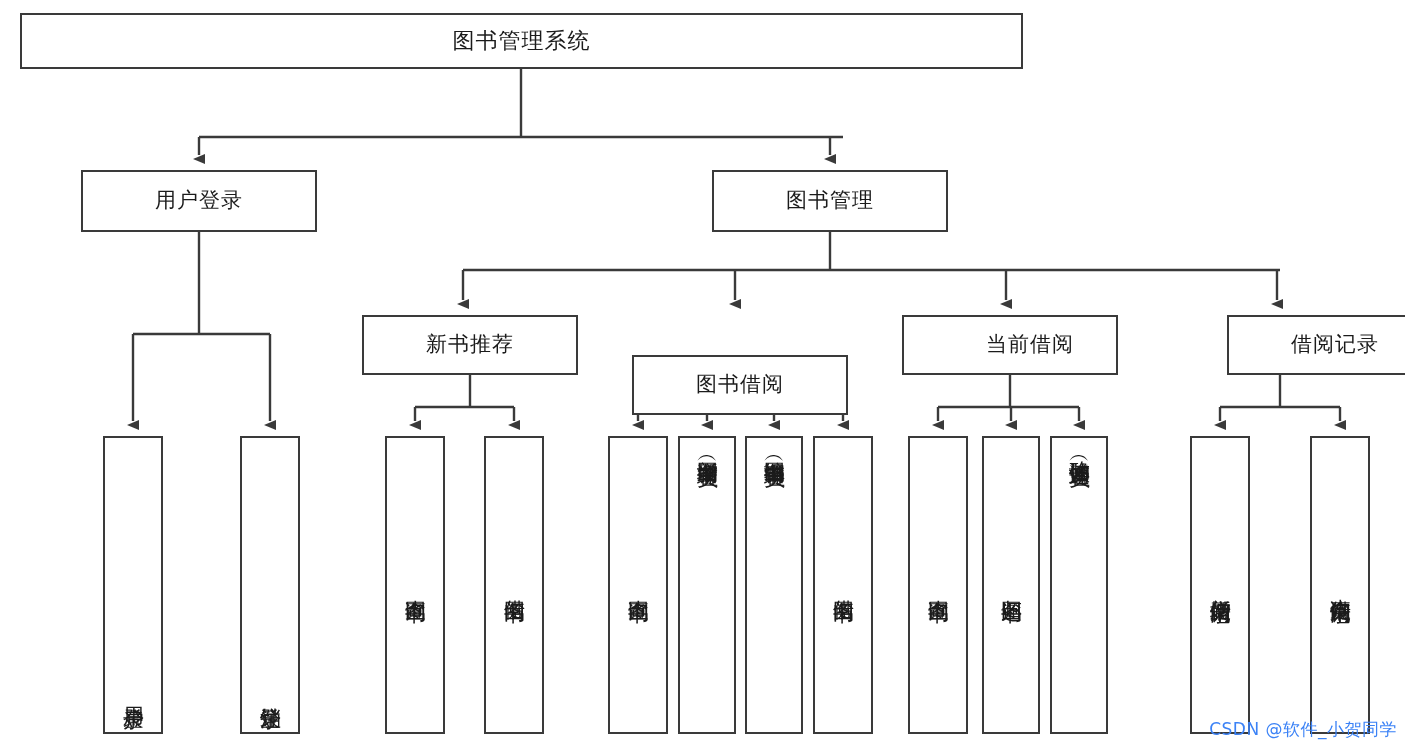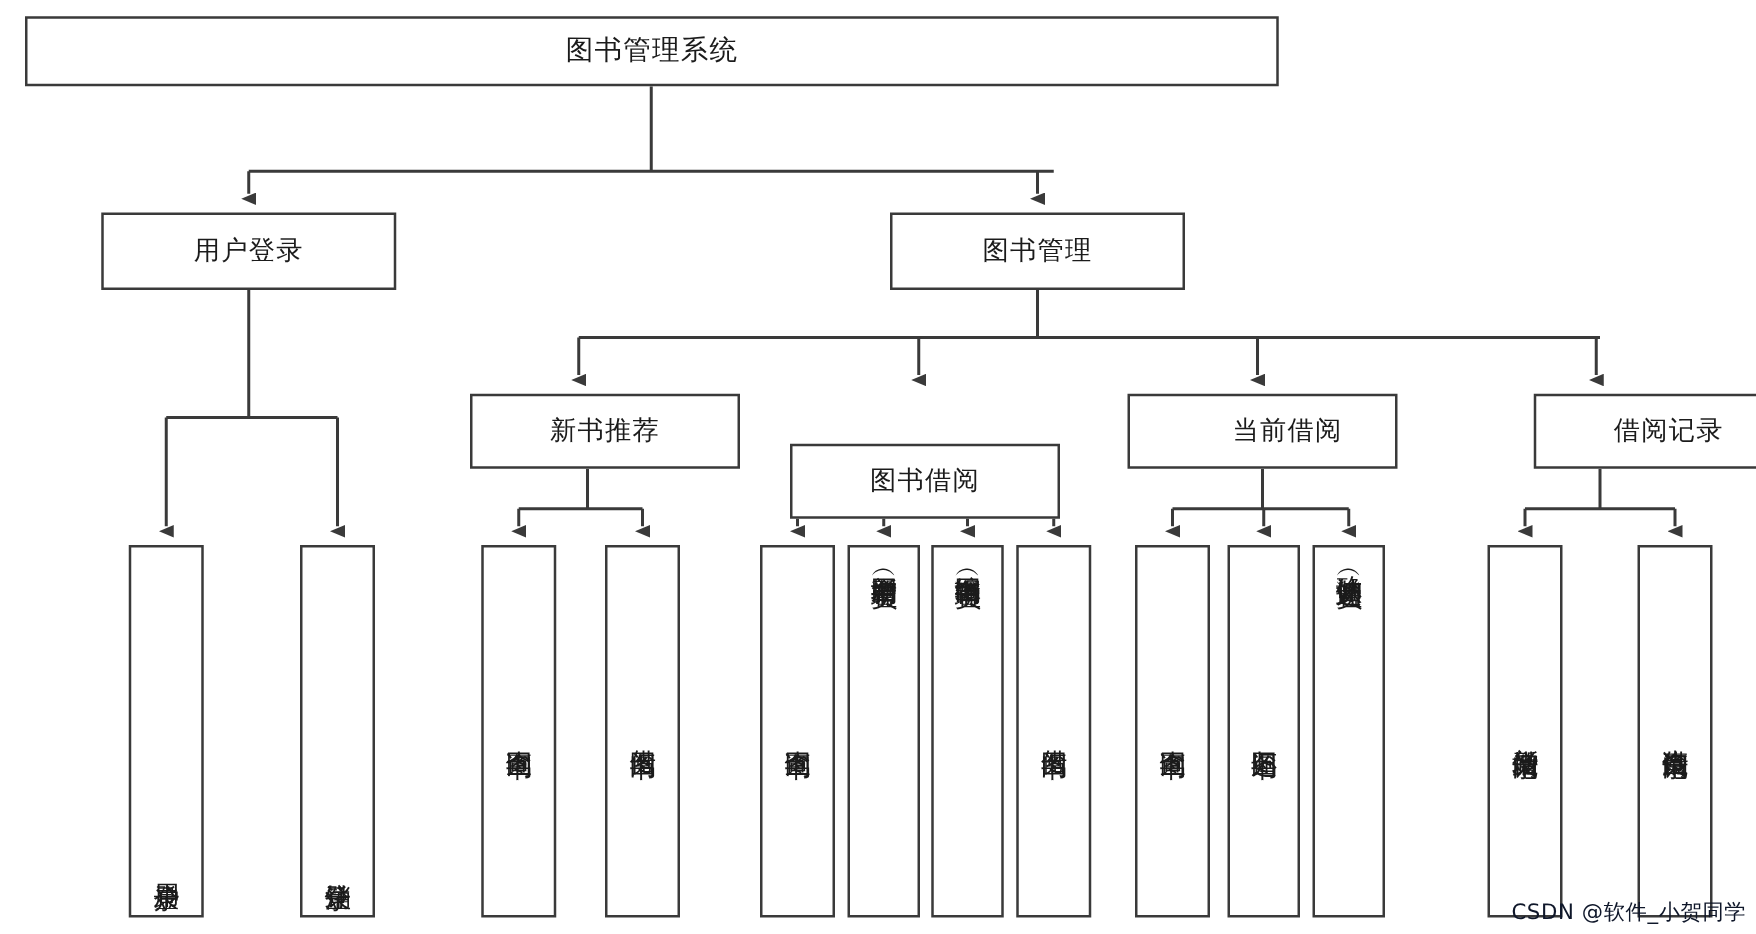--- a/index.html
+++ b/index.html
@@ -68,21 +68,21 @@
     fill: none;
   }
   .arrowhead {
     fill: #3a3a3a;
   }
   #watermark {
     position: absolute;
     right: 8px;
     bottom: 6px;
     font-size: 17px;
-    color: #0f172a;
+    color: #3b82f6;
     letter-spacing: 0.5px;
     white-space: nowrap;
   }
 </style>
 </head>
 <body>
 
 <div id="canvas">
 
   <svg class="links" viewBox="0 0 1405 747">
@@ -137,21 +137,21 @@
     <span>图书管理系统</span>
   </div>
 
   <div class="node node-h" style="left:81px; top:170px; width:236px; height:62px;">
     <span>用户登录</span>
   </div>
   <div class="node node-h" style="left:712px; top:170px; width:236px; height:62px;align-items:center;">
     <span>图书管理</span>
   </div>
 
-  <div class="node node-h" style="left:376px; top:315px; width:216px; height:60px;justify-content:center;">
+  <div class="node node-h" style="left:362px; top:315px; width:216px; height:60px;justify-content:center;">
     <span>新书推荐</span>
   </div>
   <div class="node node-h" style="left:632px; top:315px; width:216px; height:60px;margin-top:40px;">
     <span>图书借阅</span>
   </div>
   <div class="node node-h" style="left:902px; top:315px; width:216px; height:60px;padding-left:40px;">
     <span>当前借阅</span>
   </div>
   <div class="node node-h" style="left:1227px; top:315px; width:216px; height:60px;">
     <span>借阅记录</span>

